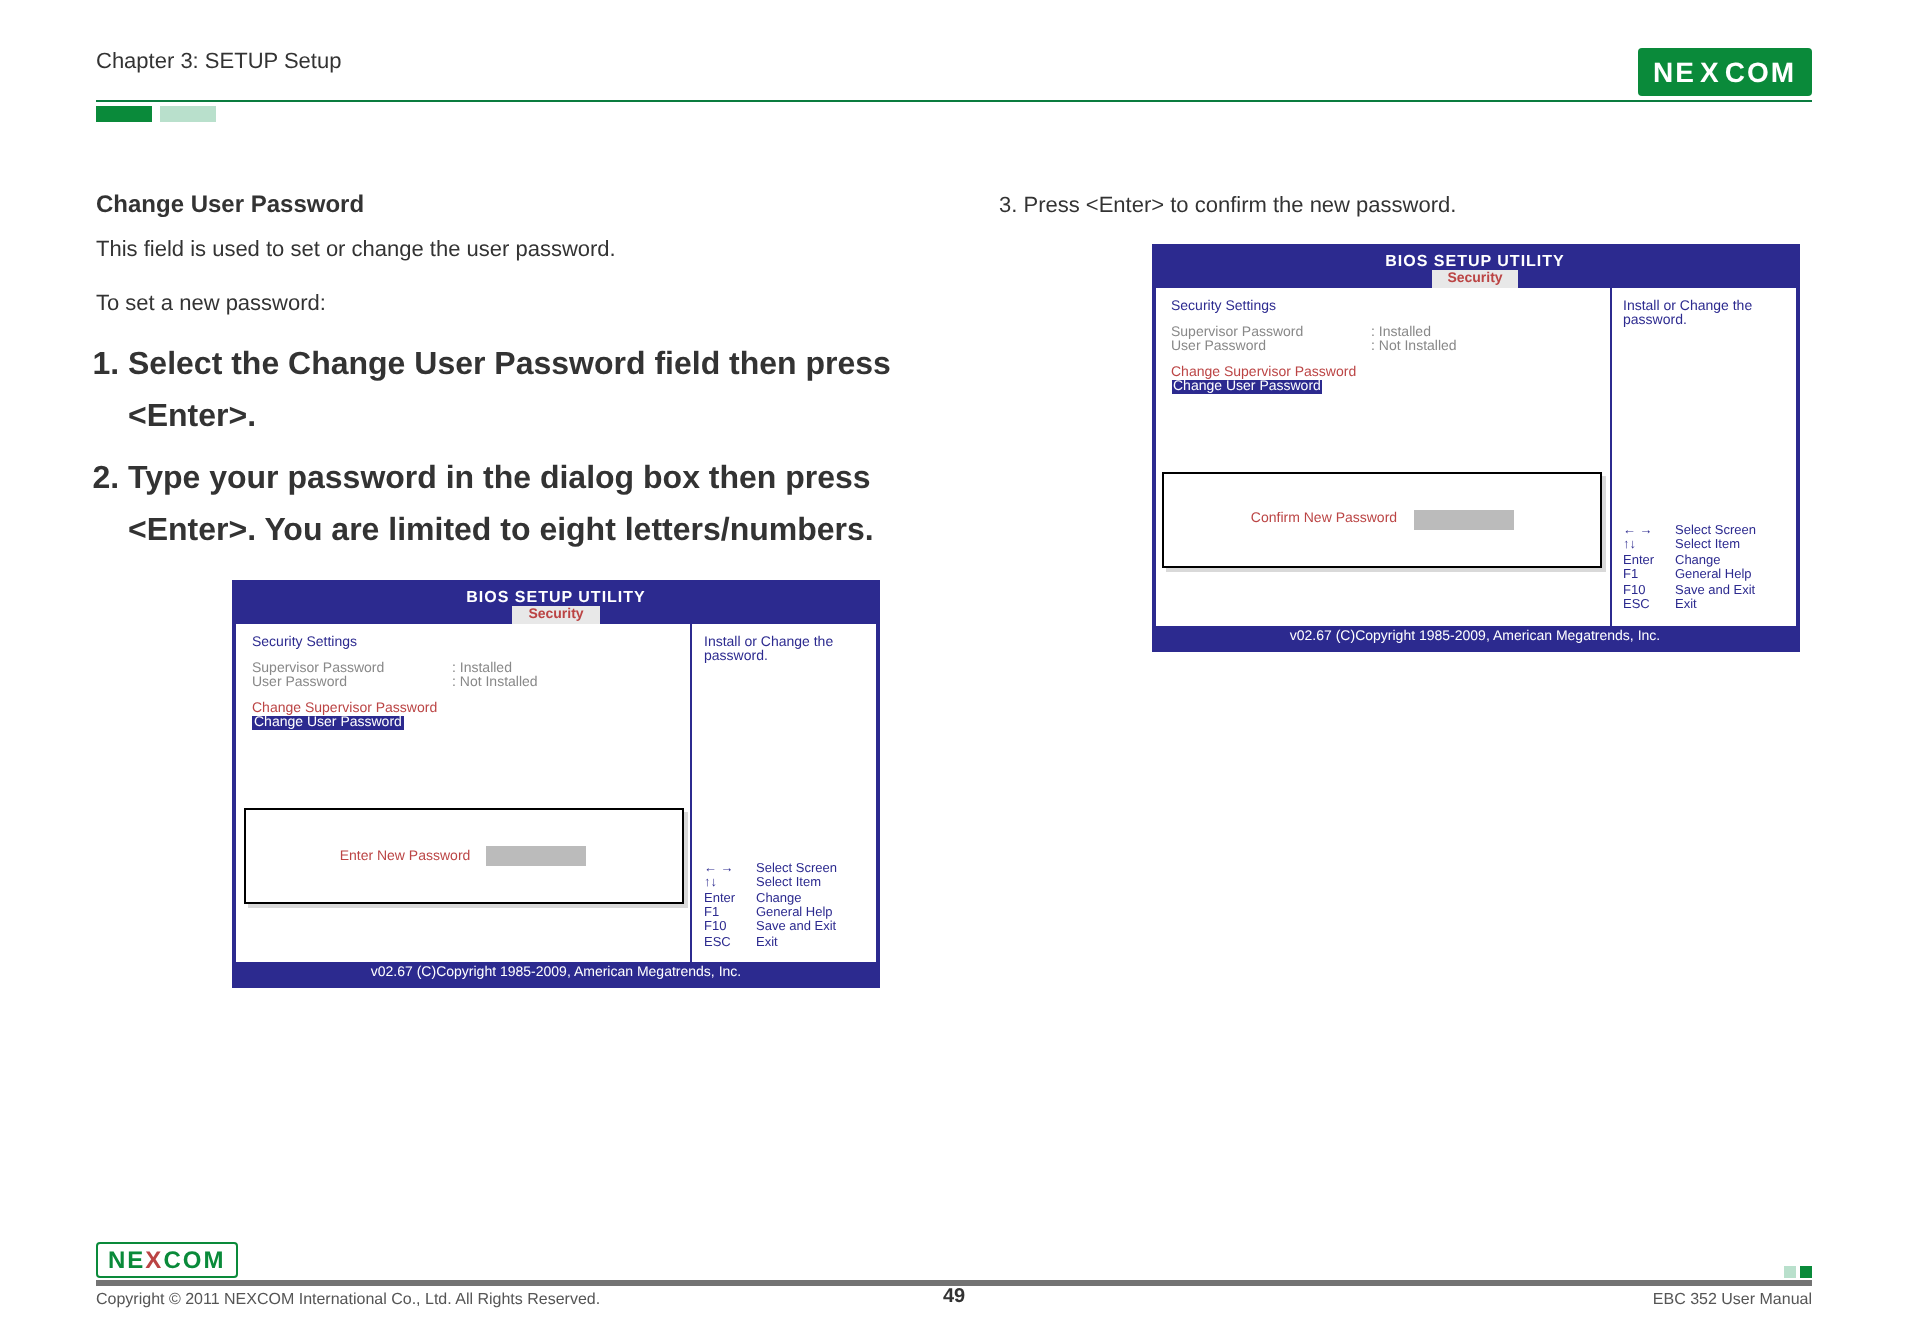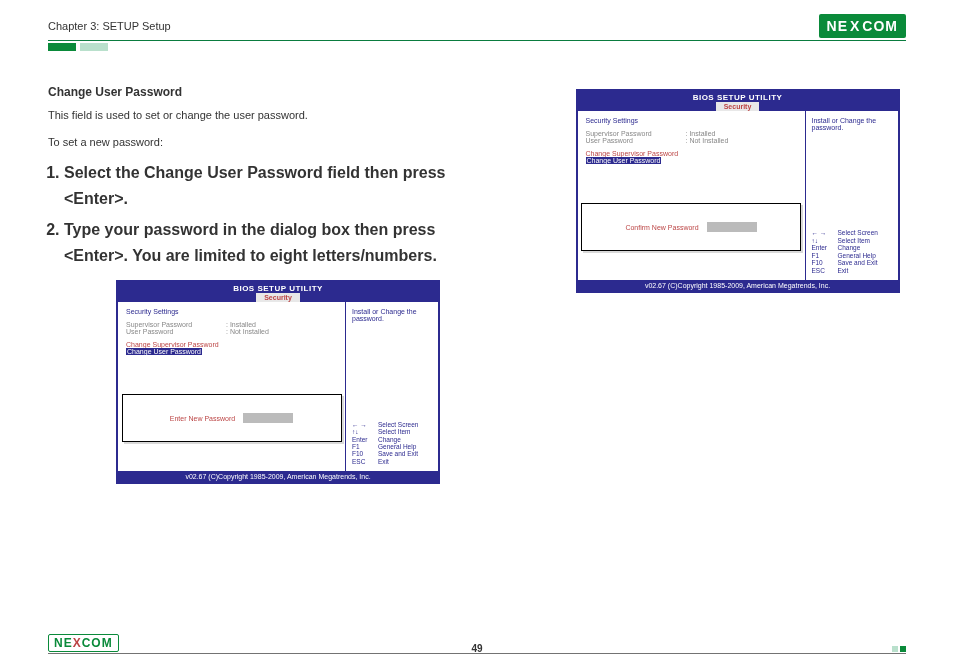--- a/index.html
+++ b/index.html
@@ -34,20 +34,21 @@
     background: #0a8a3a;
     color: #fff;
     font-weight: bold;
     font-size: 14px;
     padding: 4px 8px;
     border-radius: 2px;
     letter-spacing: 1px;
     display: flex;
     align-items: center;
     gap: 1px;
+    margin-top: 10px;
   }
   .logo-x {
     color: #fff;
     position: relative;
     margin: 0 1px;
   }
   .header-accent {
     height: 8px;
     display: flex;
     margin-bottom: 34px;
@@ -183,21 +184,21 @@
     font-size: 7px;
     padding: 2px 0;
   }
 
   
   .footer {
     position: absolute;
     left: 48px; right: 48px; bottom: 18px;
   }
   .footer-line {
-    border-bottom: 1px solid #737373;
+    border-bottom: 3px solid #737373;
     display: flex;
     justify-content: space-between;
     align-items: flex-end;
     padding-bottom: 1px;
   }
   .footer-logo {
     background: #fff;
     color: #0a8a3a;
     font-weight: bold;
     font-size: 12px;
@@ -307,20 +308,24 @@
                   </div>
               </div>
             </div>
           </div>
           <div class="bios-footer">v02.67 (C)Copyright 1985-2009, American Megatrends, Inc.</div>
         </div>
       </div>
     </div>
 
     <div class="col-right">
+      <div class="body-text">
+        <span>3.</span>
+        <span>Press &lt;Enter&gt; to confirm the new password.</span>
+      </div>
 
       <div class="bios-wrap">
         <div class="bios-outer">
           <div class="bios-title">BIOS SETUP UTILITY</div>
           <div class="bios-tabs">
             <div class="bios-tab">Security</div>
           </div>
           <div class="bios-body">
             <div class="bios-main">
               <div class="bios-section-label">Security Settings</div>
@@ -378,14 +383,18 @@
 </div>
 
 <div class="footer">
   <div class="footer-line">
     <span class="footer-logo">NE<span style="color:#b44">X</span>COM</span>
     <span class="footer-squares">
       <span class="sq lt"></span>
         <span class="sq"></span>
     </span>
   </div>
+  <div class="footer-row2">
+    <span>Copyright © 2011 NEXCOM International Co., Ltd. All Rights Reserved.</span>
+    <span>EBC 352 User Manual</span>
+  </div>
   <div class="page-num">49</div>
 </div>
 
 </body></html>

